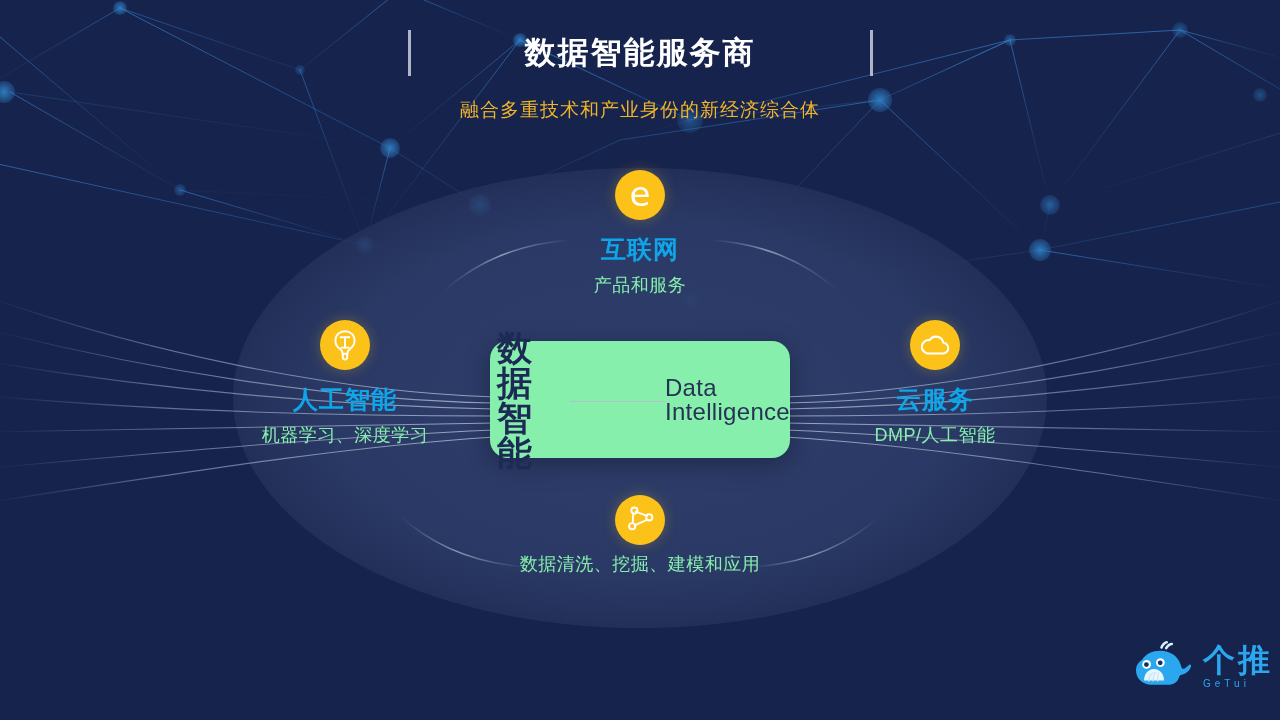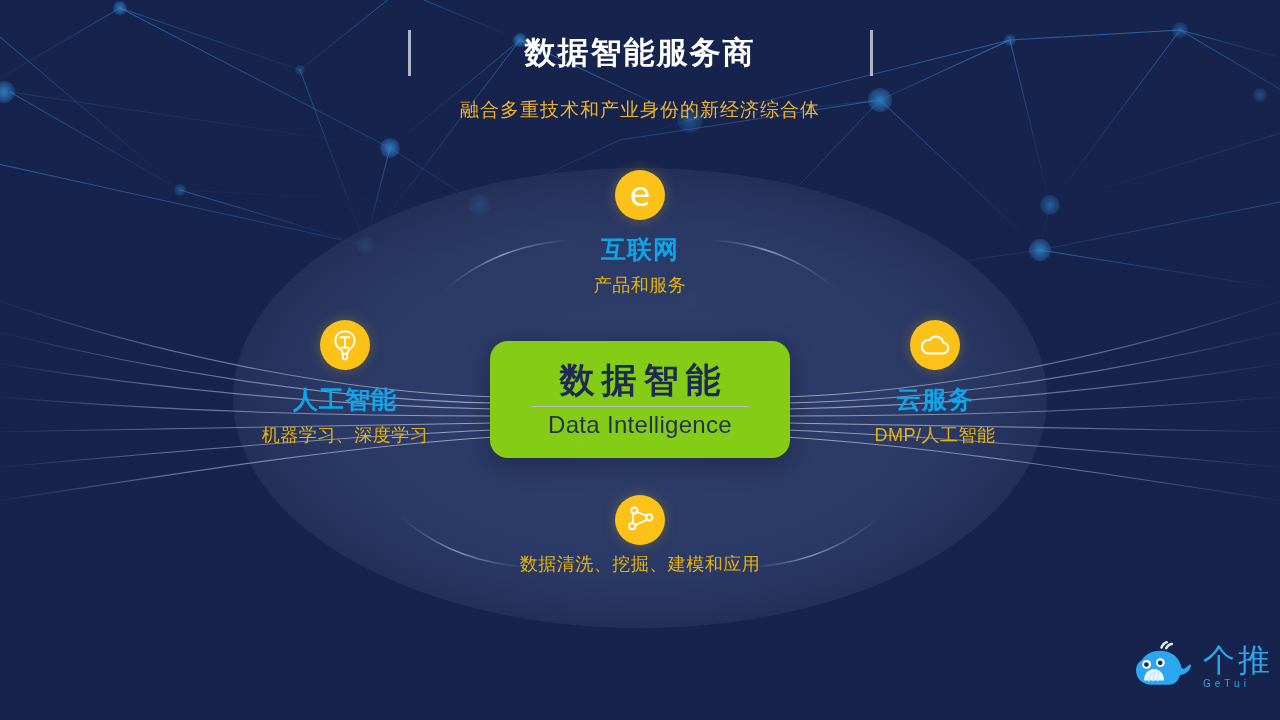--- a/index.html
+++ b/index.html
@@ -87,37 +87,37 @@
     line-height:1; font-family:"DejaVu Sans",sans-serif;
     position:relative; top:-1px;
   }
   .node-label {
     margin-top:13px;
     font-size:25px; font-weight:bold; color:#0ea5e9;
     letter-spacing:1px; white-space:nowrap;
   }
   .node-sub {
     margin-top:7px;
-    font-size:18px; color:#eab308; font-weight:400;
+    font-size:18px; color:#86efac; font-weight:400;
     letter-spacing:0.5px; white-space:nowrap;text-align:center;
   }
 
   #node-top    { left:440px; top:170px; width:400px; }
   #node-left   { left:145px; top:320px; width:400px; }
   #node-right  { left:735px; top:320px; width:400px; }
   #node-bottom { left:440px; top:495px; width:400px; }
 
   
   #center-card {
     position:absolute;
     left:490px; top:341px;
     width:300px; height:117px;
-    background:#84cc16;
+    background:#86efac;
     border-radius:18px;
-    display:flex; flex-direction:column;
+    display:flex; flex-direction:row;
     align-items:center; justify-content:center;
     box-shadow:0 6px 26px rgba(0,0,0,0.30);
   }
   .card-cn {
     font-size:35px; font-weight:bold; color:#1d2a55;
     letter-spacing:7px; line-height:1;
     padding-left:7px;
   }
   .card-divider {
     width:218px; height:1px; background:#b8bdc9;
@@ -128,21 +128,21 @@
     letter-spacing:0.3px; line-height:1;
   }
 
   
   #logo {
     position:absolute; left:1133px; top:640px;
     display:flex; align-items:center; gap:8px;
   }
   .logo-text { display:flex; flex-direction:column; align-items:flex-start; }
   .logo-cn {
-    font-size:32px; font-weight:normal; color:#2aa7ef;
+    font-size:32px; font-weight:bold; color:#2aa7ef;
     letter-spacing:3px; line-height:1;
   }
   .logo-en {
     font-size:10px; color:#2aa7ef; letter-spacing:4px;
     margin-top:3px; line-height:1;
   }
 </style>
 </head>
 <body>
 

